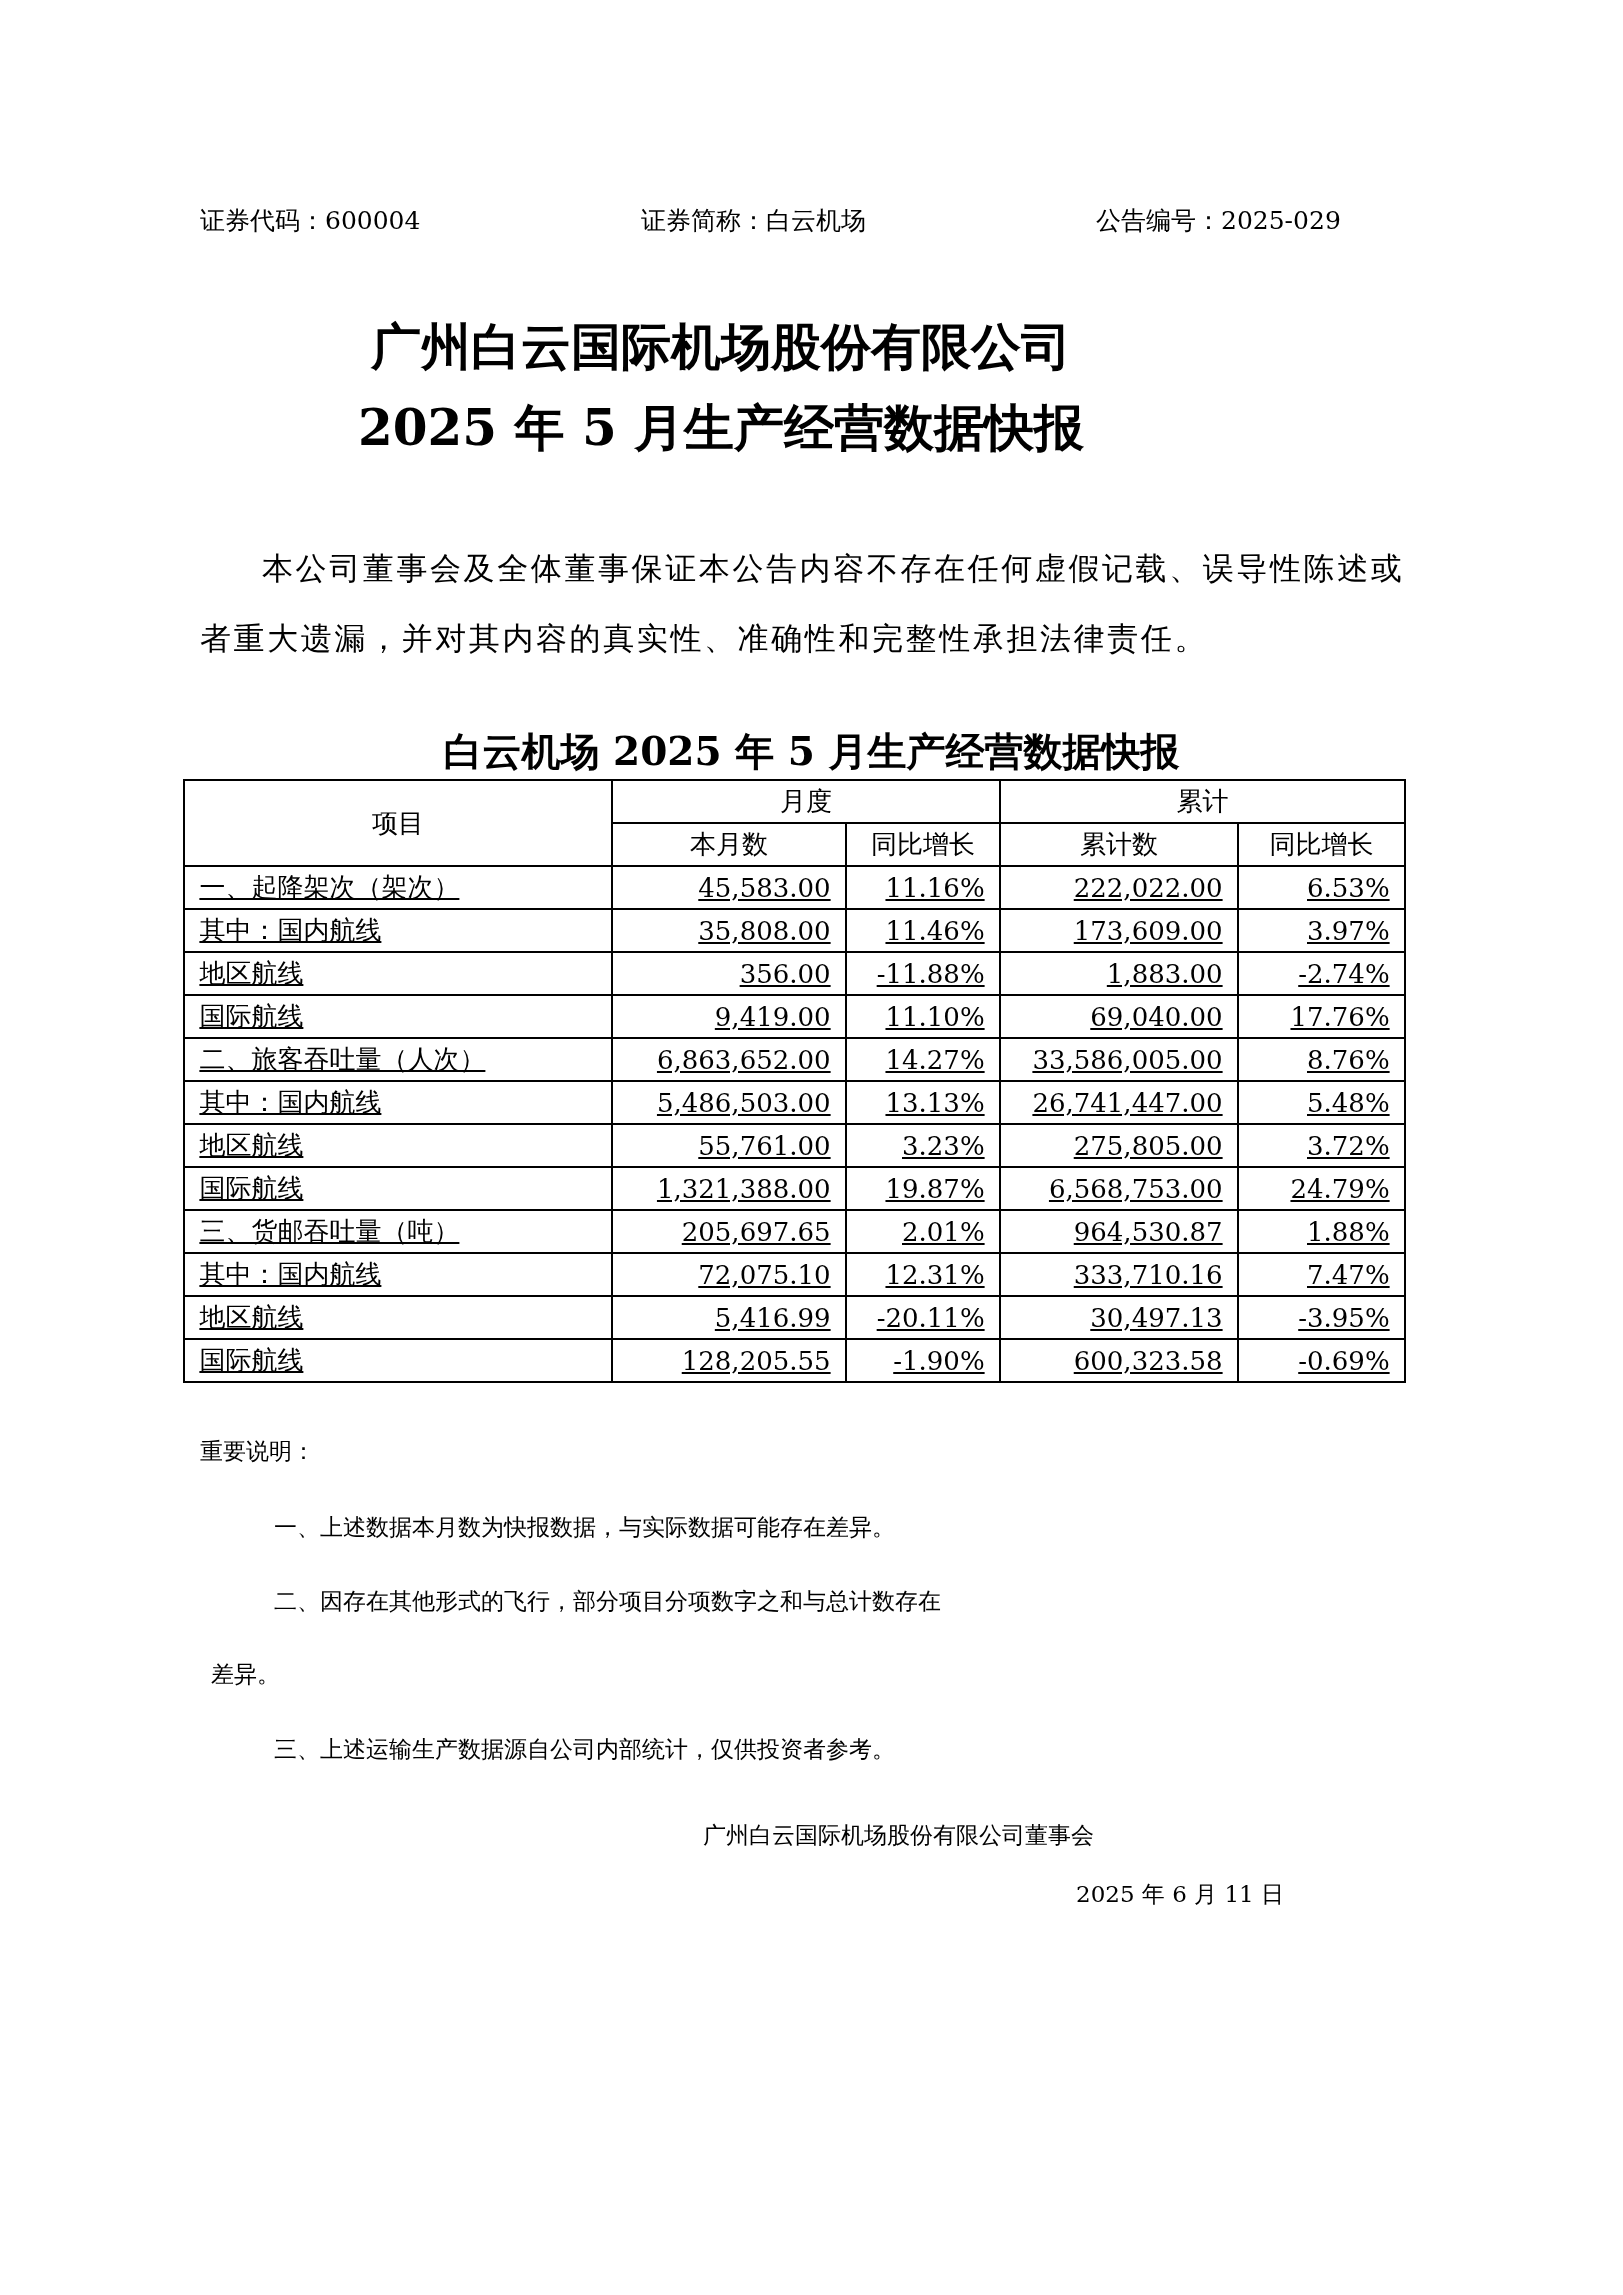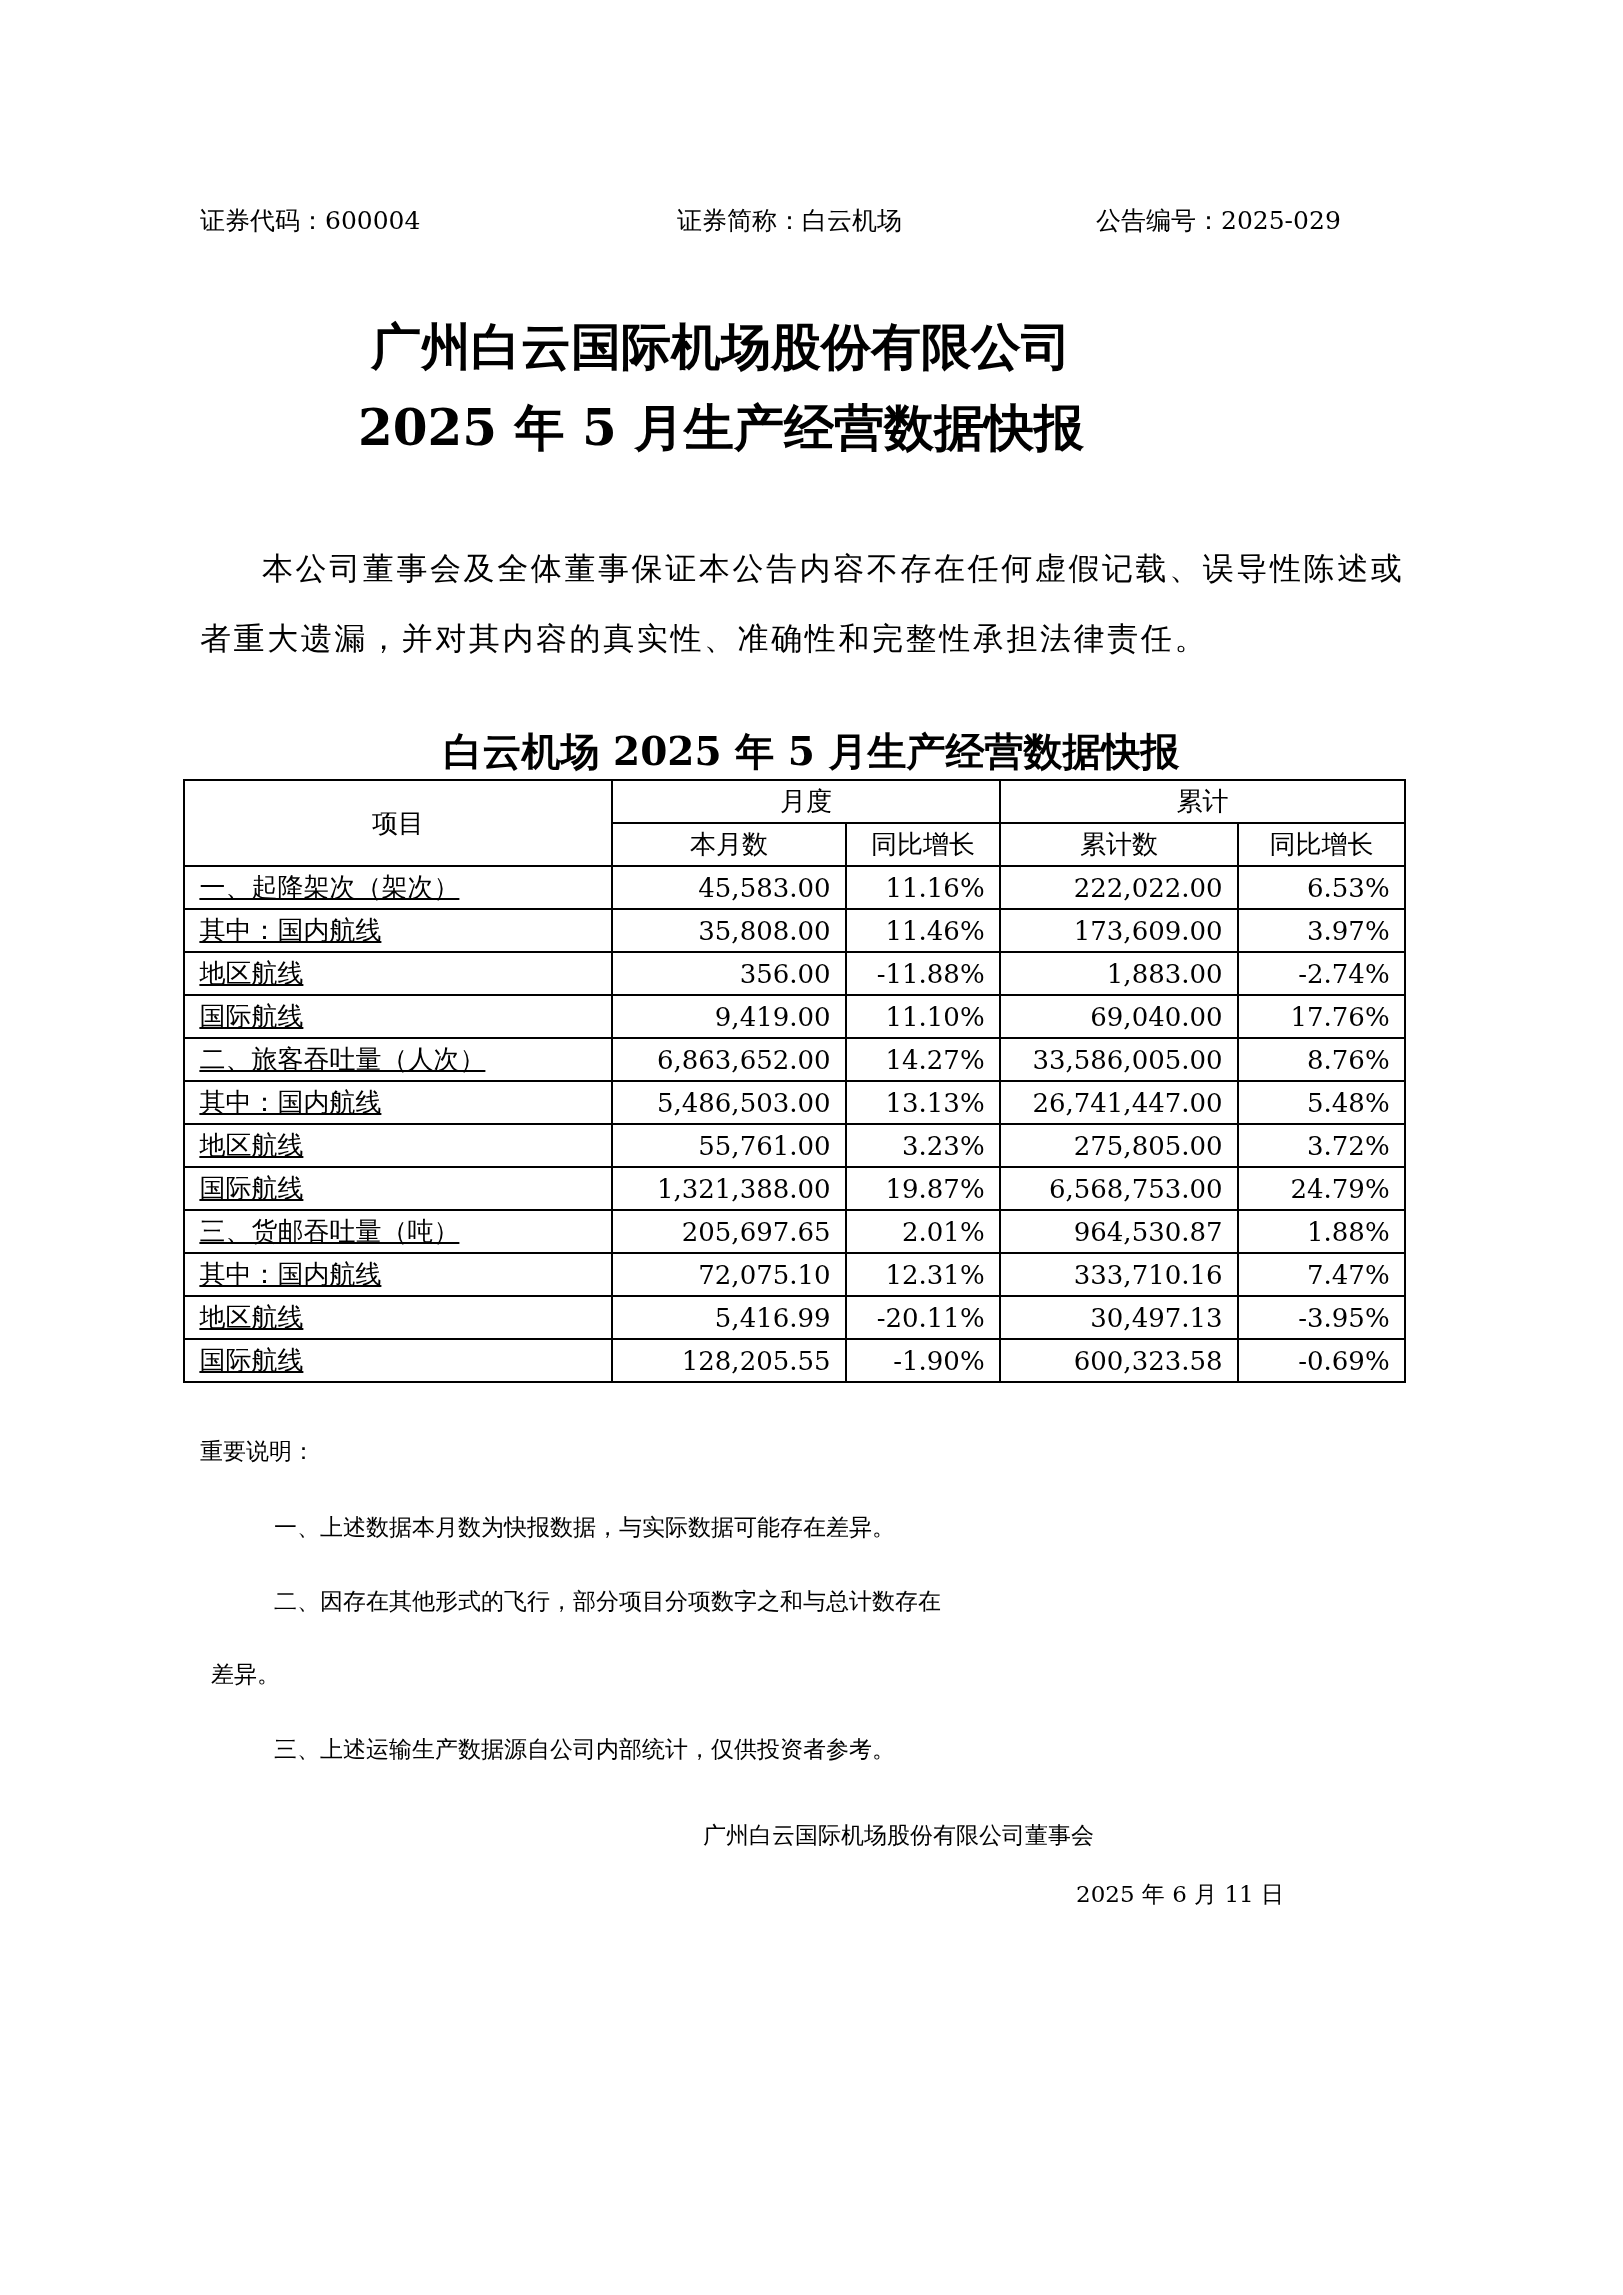--- a/index.html
+++ b/index.html
@@ -6,30 +6,30 @@
   body { width:1623px; height:2295px; position:relative; overflow:hidden;
          font-family:"DejaVu Serif","Liberation Serif",serif; color:#000; }
   .abs { position:absolute; white-space:nowrap; }
   .hdr { font-size:25px; top:204px; }
   .title { left:0; width:1442px; text-align:center; font-size:50px; font-weight:bold; }
   .para { font-size:31px; letter-spacing:2.6px; }
   .ttitle { left:0; width:1623px; text-align:center; font-size:39px; font-weight:bold; top:725px; }
   table { position:absolute; left:183px; top:779px; border-collapse:collapse; font-size:26px; }
   td, th { border:2px solid #000; padding:0 14.4px; font-weight:normal; height:41px; }
   th { text-align:center; }
-  td.num { text-align:right; }
+  td.num { text-align:right;text-decoration:underline; }
   td.lbl { text-align:left;text-decoration:underline; }
   td.ind { }
   .notes { font-size:23px; }
 </style>
 </head>
 <body>
 
 <div class="abs hdr" style="left:200px;">证券代码：600004</div>
-<div class="abs hdr" style="left:641px;margin-left:36px;">证券简称：白云机场</div>
+<div class="abs hdr" style="left:641px;">证券简称：白云机场</div>
 <div class="abs hdr" style="left:1096px;">公告编号：2025-029</div>
 
 <div class="abs title" style="top:314px;">广州白云国际机场股份有限公司</div>
 <div class="abs title" style="top:395px;">2025 年 5 月生产经营数据快报</div>
 
 <div class="abs para" style="left:262px; top:548px;">本公司董事会及全体董事保证本公告内容不存在任何虚假记载、误导性陈述或</div>
 <div class="abs para" style="left:200px; top:618px;">者重大遗漏，并对其内容的真实性、准确性和完整性承担法律责任。</div>
 
 <div class="abs ttitle">白云机场 2025 年 5 月生产经营数据快报</div>
 

